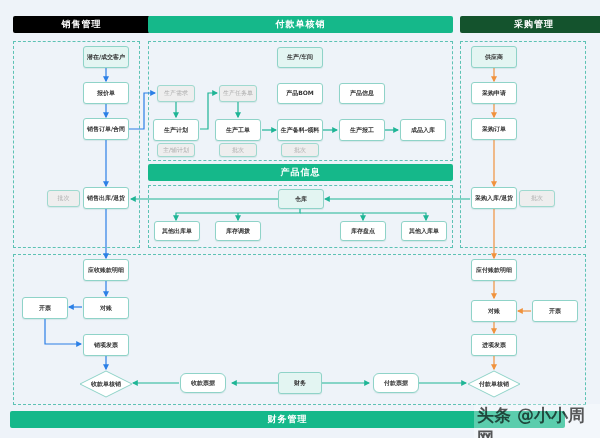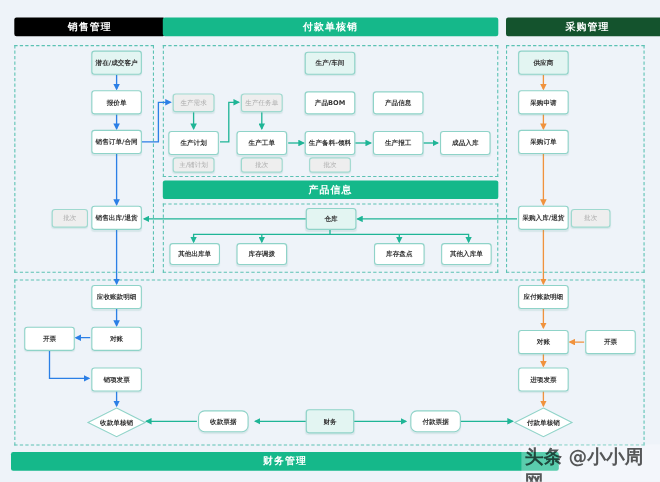--- a/index.html
+++ b/index.html
@@ -41,21 +41,21 @@
     background:rgba(255,255,255,0.4); padding:0 3px;
   }
 </style>
 </head>
 <body>
 
 <div class="hdr" style="left:13px;top:16px;width:137px;background:#000000;">销售管理</div>
 <div class="hdr" style="left:148px;top:16px;width:305px;background:#15b88a;">付款单核销</div>
 <div class="hdr" style="left:460px;top:16px;width:148px;background:#14532d;">采购管理</div>
 <div class="hdr" style="left:148px;top:164px;width:305px;background:#15b88a;">产品信息</div>
-<div class="hdr" style="left:10px;top:411px;width:498px;background:#15b88a;">财务管理</div>
+<div class="hdr" style="left:10px;top:411px;width:555px;background:#15b88a;">财务管理</div>
 
 <div class="zone" style="left:13px;top:41px;width:127px;height:207px;"></div>
 <div class="zone" style="left:148px;top:41px;width:305px;height:120px;"></div>
 <div class="zone" style="left:148px;top:185px;width:305px;height:63px;"></div>
 <div class="zone" style="left:460px;top:41px;width:126px;height:207px;"></div>
 <div class="zone" style="left:13px;top:254px;width:573px;height:151px;"></div>
 
 <svg class="lines" width="600" height="438">
   <defs>
     <marker id="ab" markerWidth="5" markerHeight="5" refX="4" refY="2.5" orient="auto">

